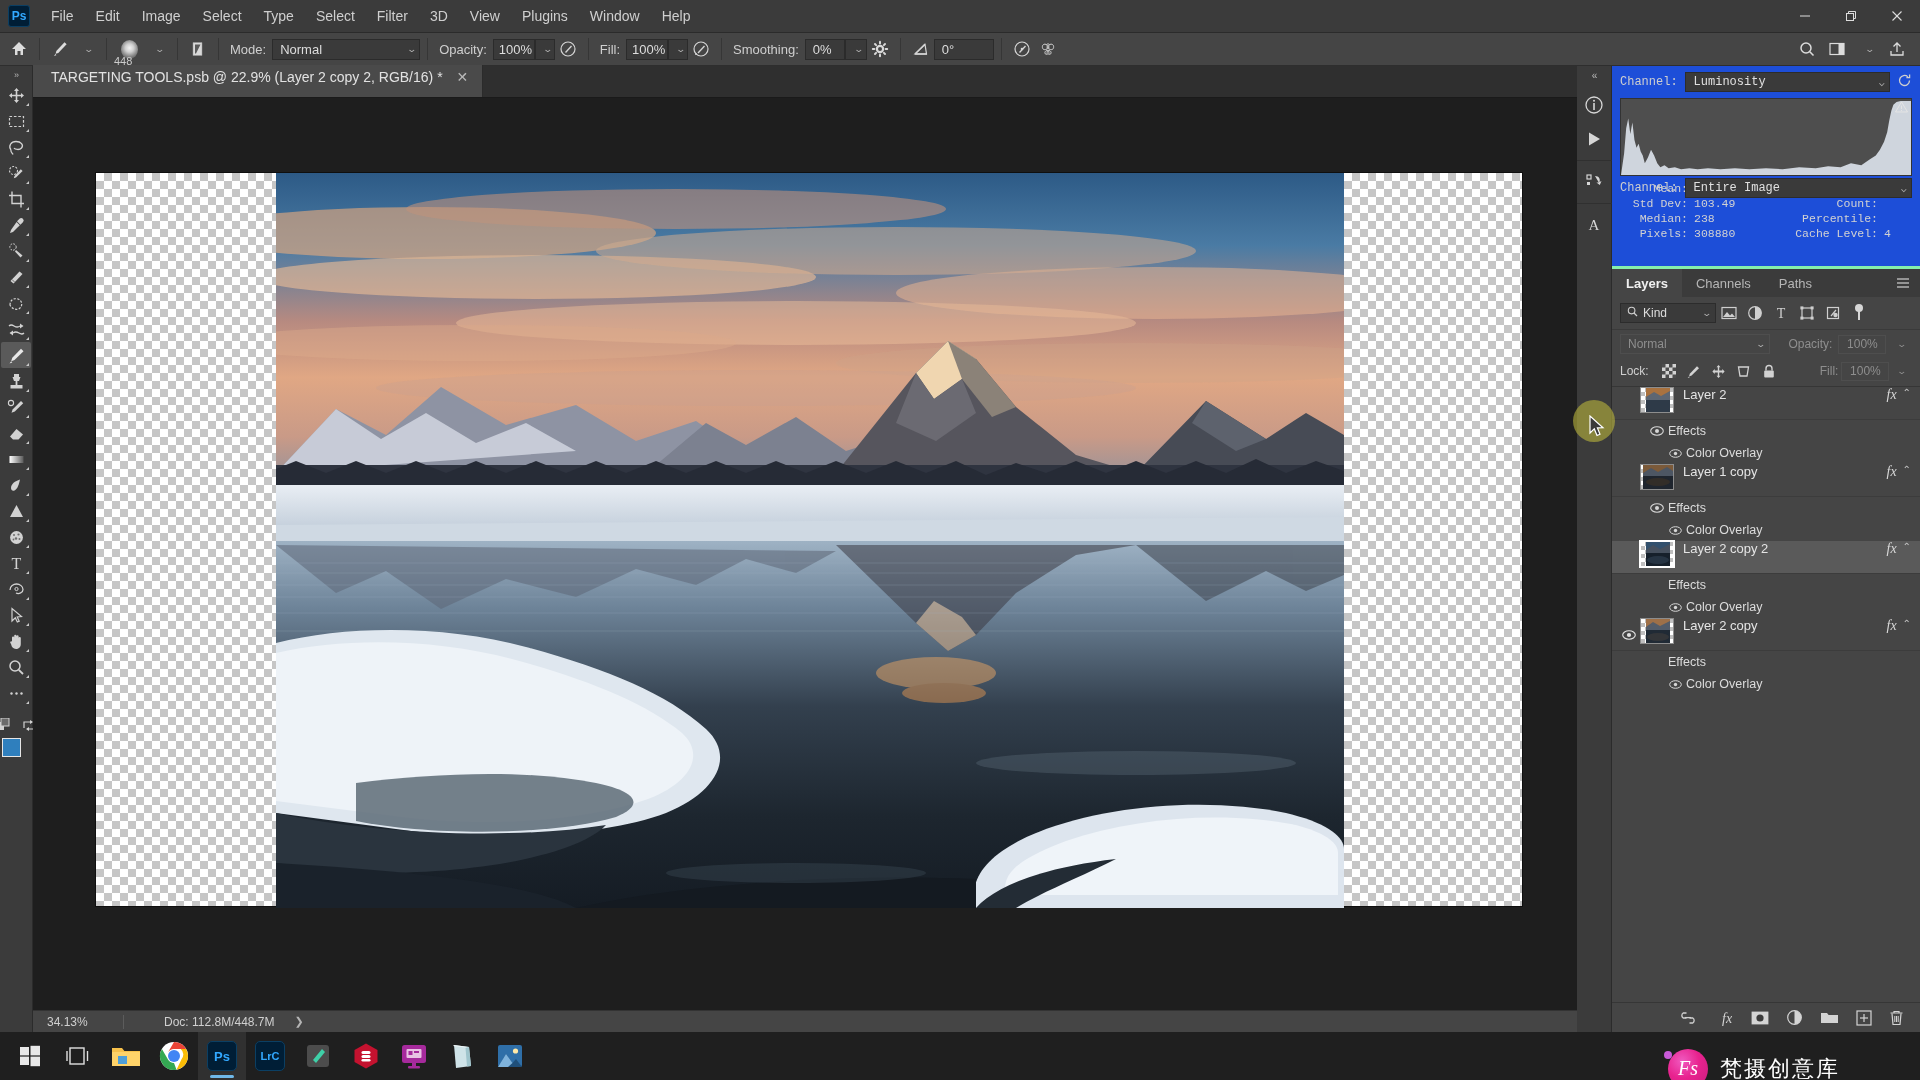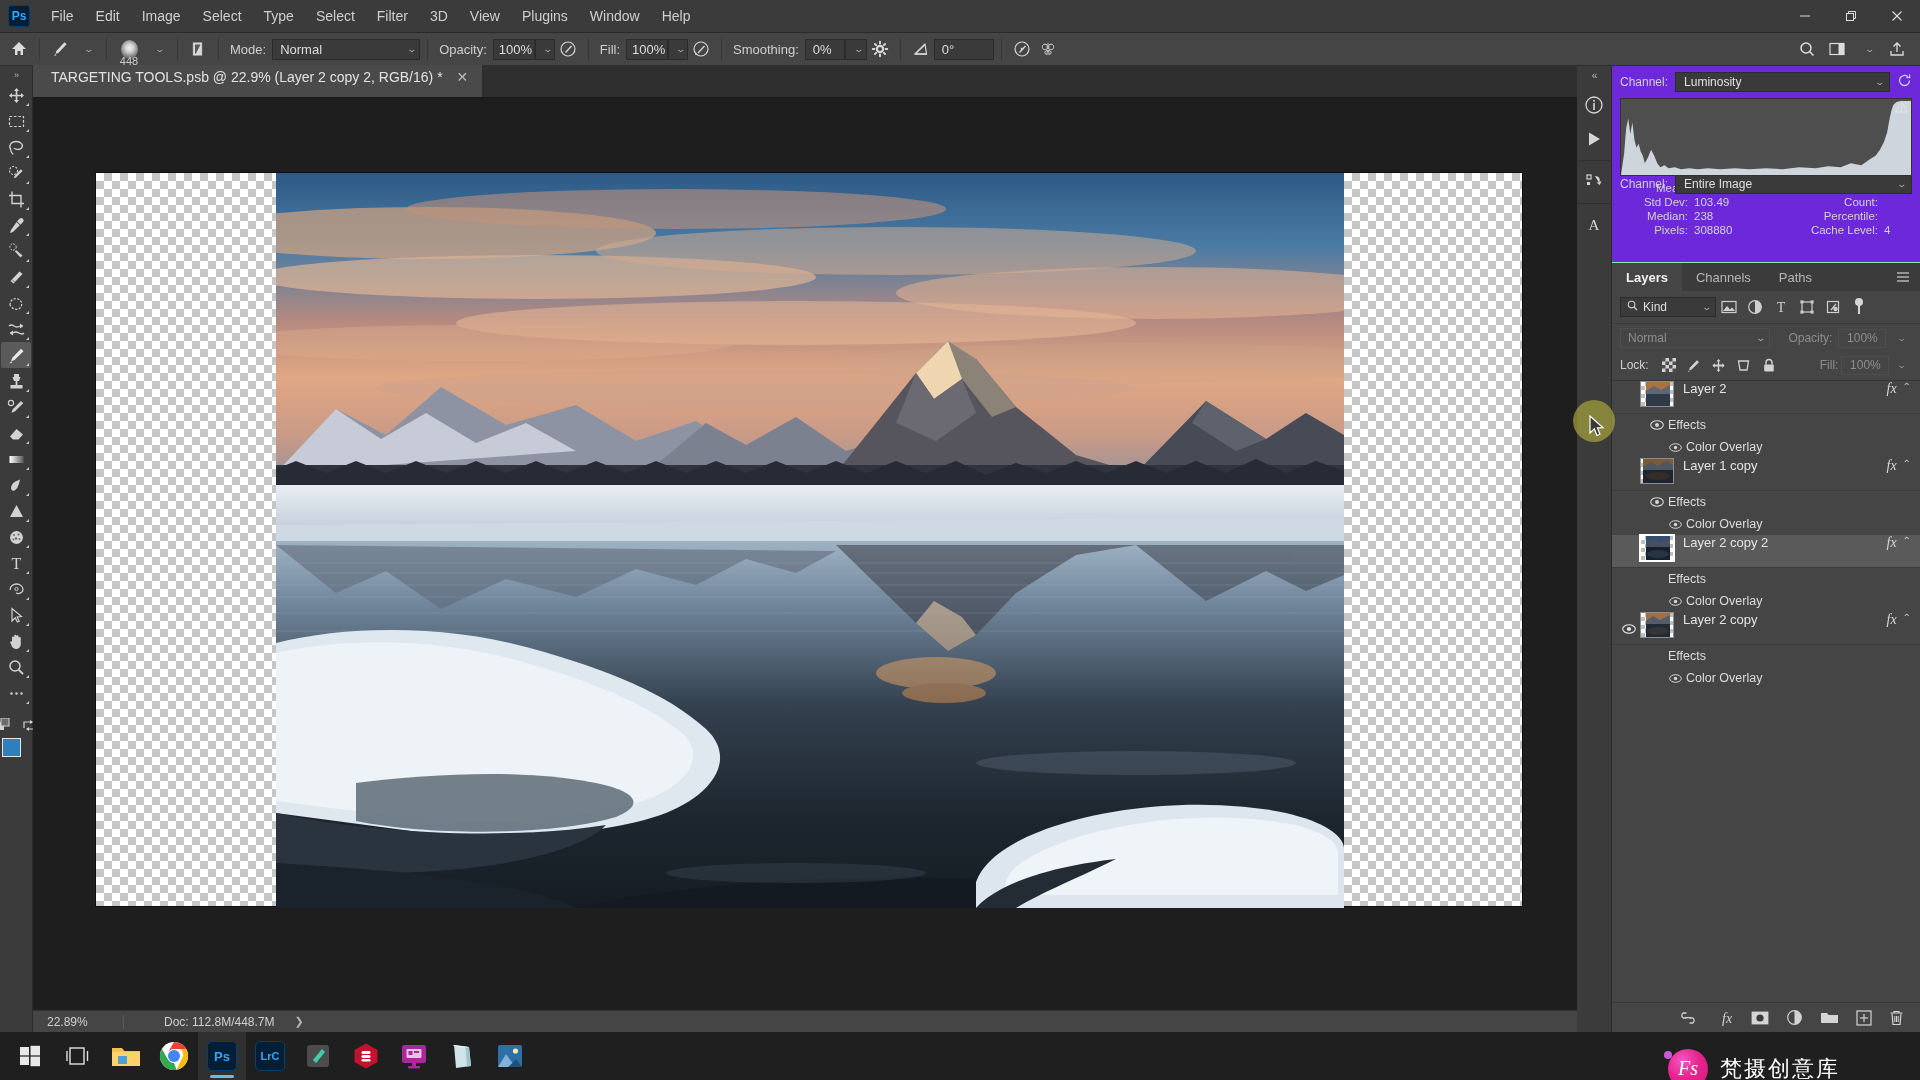--- a/index.html
+++ b/index.html
@@ -98,21 +98,21 @@
              color:#d6d6d6;}
   .panels{ flex:1 1 auto; display:flex; flex-direction:column; background:#454545; min-width:0;}
 
   .panel-tabs{ height:28px; background:#3b3b3b; display:flex; align-items:stretch;
                flex:0 0 28px; position:relative;}
   .ptab{ display:flex;align-items:center; padding:0 14px; font-size:13px; color:#b6b6b6;
          background:#3b3b3b;}
   .ptab.active{ background:#454545; color:#f0f0f0; font-weight:bold;}
   .pmenu{ margin-left:auto; display:flex;align-items:center; padding:0 10px; color:#c6c6c6;}
 
-  .histpanel{ background:#6d28d9; padding:6px 8px 6px 8px; border-bottom:1px solid #86efac;}
+  .histpanel{ background:#1d4ed8; padding:6px 8px 6px 8px; border-bottom:3px solid #86efac;font-family:Liberation Mono, monospace;}
   .row{ display:flex; align-items:center; gap:7px; }
   .lbl{ font-size:12px; color:#cfcfcf; white-space:nowrap;}
   .selectbox{ flex:1 1 auto; background:#3a3a3a; border:1px solid #2c2c2c; height:20px;
               display:flex;align-items:center;justify-content:space-between;
               padding:0 5px 0 8px; font-size:12px; color:#e0e0e0;}
   .refresh{ color:#cfcfcf; font-size:13px;}
   .histbox{ margin-top:6px; height:78px; background:#4e4e4e; border:1px solid #333;
             position:relative; overflow:hidden;}
   .warn{ position:absolute; right:3px; top:2px; color:#e4e4e4; font-size:11px;}
   .statgrid{ margin-top:6px; display:grid; grid-template-columns:74px 86px 104px 40px;
@@ -237,21 +237,21 @@
     <div class="tool-ico">
       <svg width="20" height="20" viewBox="0 0 20 20">
           <path d="M14.5 3.2 L16.6 5.3 L8.3 13.9 L5.6 14.8 L6.3 12.0 Z" fill="#dcdcdc"></path>
           <path d="M5.6 14.8 L4 17 L6.3 16.2 Z" fill="#dcdcdc"></path>
         </svg>
     </div>
     <div class="tool-ico">
         <span class="caret">⌄</span>
       </div>
     <div class="opt-sep"></div>
-    <div style="position:relative;display:flex;flex-direction:column;align-items:center;">
+    <div style="position:relative;display:flex;flex-direction:column;align-items:flex-start;">
       <div class="brushpv">
           <div class="brush-dot"></div>
         </div>
       <div style="font-size:11px;color:#cdcdcd;position:absolute;top:19px;">448</div>
     </div>
     <div class="tool-ico">
         <span class="caret">⌄</span>
       </div>
     <div class="opt-sep"></div>
     <div class="tool-ico">
@@ -678,21 +678,21 @@
               <g opacity="0.3">
                 <ellipse cx="520" cy="700" rx="130" ry="10" fill="#4a5a68"></ellipse>
                 <ellipse cx="860" cy="590" rx="160" ry="12" fill="#6a7a88"></ellipse>
               </g>
             </svg>
           </div>
         </div>
       </div>
 
       <div class="statusbar">
-        <div class="sb-zoom">22.89%</div>
+        <div class="sb-zoom">34.13%</div>
         <div class="sb-sep"></div>
         <div class="sb-doc">Doc: 112.8M/448.7M</div>
         <div class="sb-arrow">❯</div>
       </div>
     </div>
 
     <div class="rightdock">
 
       <div class="iconrail">
         <div class="rail-collapse">«</div>

